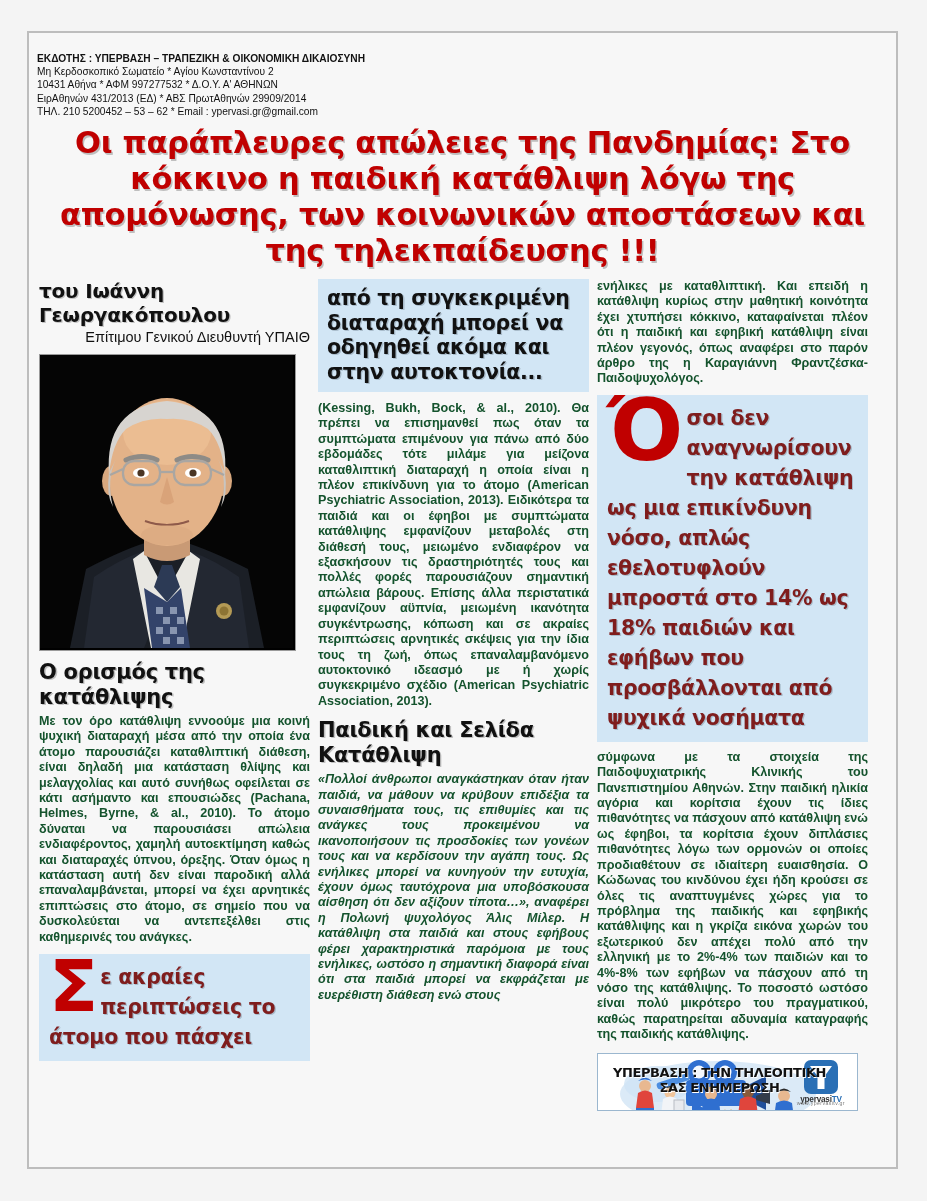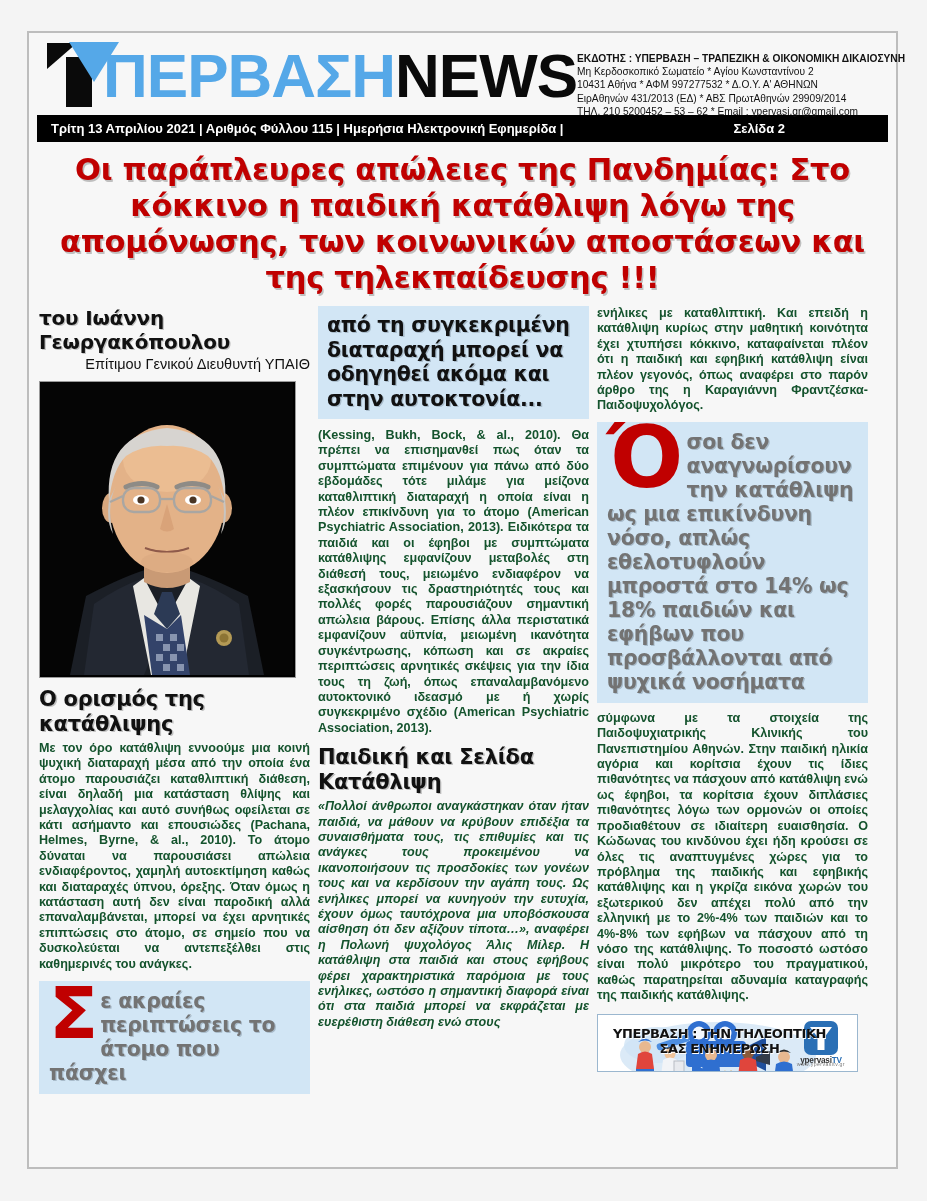--- a/index.html
+++ b/index.html
@@ -228,22 +228,22 @@
   }
   .dropcap.omicron {
     font-size: 86px;
     margin-top: -6px;
     margin-right: 3px;
   }
   .dropbody {
     font-family: "DejaVu Sans", sans-serif;
     font-weight: bold;
     font-size: 20.5px;
-    line-height: 24px;
-    color: #737373;
+    line-height: 30px;
+    color: #7f1d1d;
     text-shadow: 1.2px 1.2px 0 #a9bccb;
     letter-spacing: -0.3px;
   }
 
   
   .adbox {
     margin-top: 10px;
     width: 261px;
     height: 58px;
     border: 1px solid #9bb7cf;
@@ -316,41 +316,29 @@
   }
   .ad-logo-text .g { color: #333; }
   .ad-logo-text .b { color: #2a6fb5; }
 </style>
 </head>
 <body>
 
 <div class="page">
 
   <div class="masthead">
-    <div class="logo-wrap">
-      <div class="logo-y">
-        <div class="stem"></div>
-        <div class="leg"></div>
-        <div class="tri"></div>
-      </div>
-      <div class="logo-text"><span class="blue">ΠΕΡΒΑΣΗ</span><span class="black">NEWS</span></div>
-    </div>
     <div class="publisher">
       <div>ΕΚΔΟΤΗΣ : ΥΠΕΡΒΑΣΗ – ΤΡΑΠΕΖΙΚΗ &amp; ΟΙΚΟΝΟΜΙΚΗ ΔΙΚΑΙΟΣΥΝΗ</div>
       <div>Μη Κερδοσκοπικό Σωματείο * Αγίου Κωνσταντίνου 2</div>
       <div>10431 Αθήνα * ΑΦΜ 997277532 * Δ.Ο.Υ. Α' ΑΘΗΝΩΝ</div>
       <div>ΕιρΑθηνών 431/2013 (ΕΔ) * ΑΒΣ ΠρωτΑθηνών 29909/2014</div>
       <div>ΤΗΛ. 210 5200452 – 53 – 62 * Email : ypervasi.gr@gmail.com</div>
     </div>
   </div>
 
-  <div class="datebar">
-    <span class="dbleft">Τρίτη 13 Απριλίου 2021 | Αριθμός Φύλλου 115 | Ημερήσια Ηλεκτρονική Εφημερίδα |</span>
-    <span class="dbright">Σελίδα 2</span>
-  </div>
 
   <div class="headline">Οι παράπλευρες απώλειες της Πανδημίας: Στο κόκκινο η παιδική κατάθλιψη λόγω της απομόνωσης, των κοινωνικών αποστάσεων και της τηλεκπαίδευσης !!!</div>
 
   <div class="cols">
 
     <div class="col">
       <div class="byline-name">του Ιωάννη Γεωργακόπουλου</div>
       <div class="byline-role">Επίτιμου Γενικού Διευθυντή ΥΠΑΙΘ</div>
 
       <div class="portrait">

